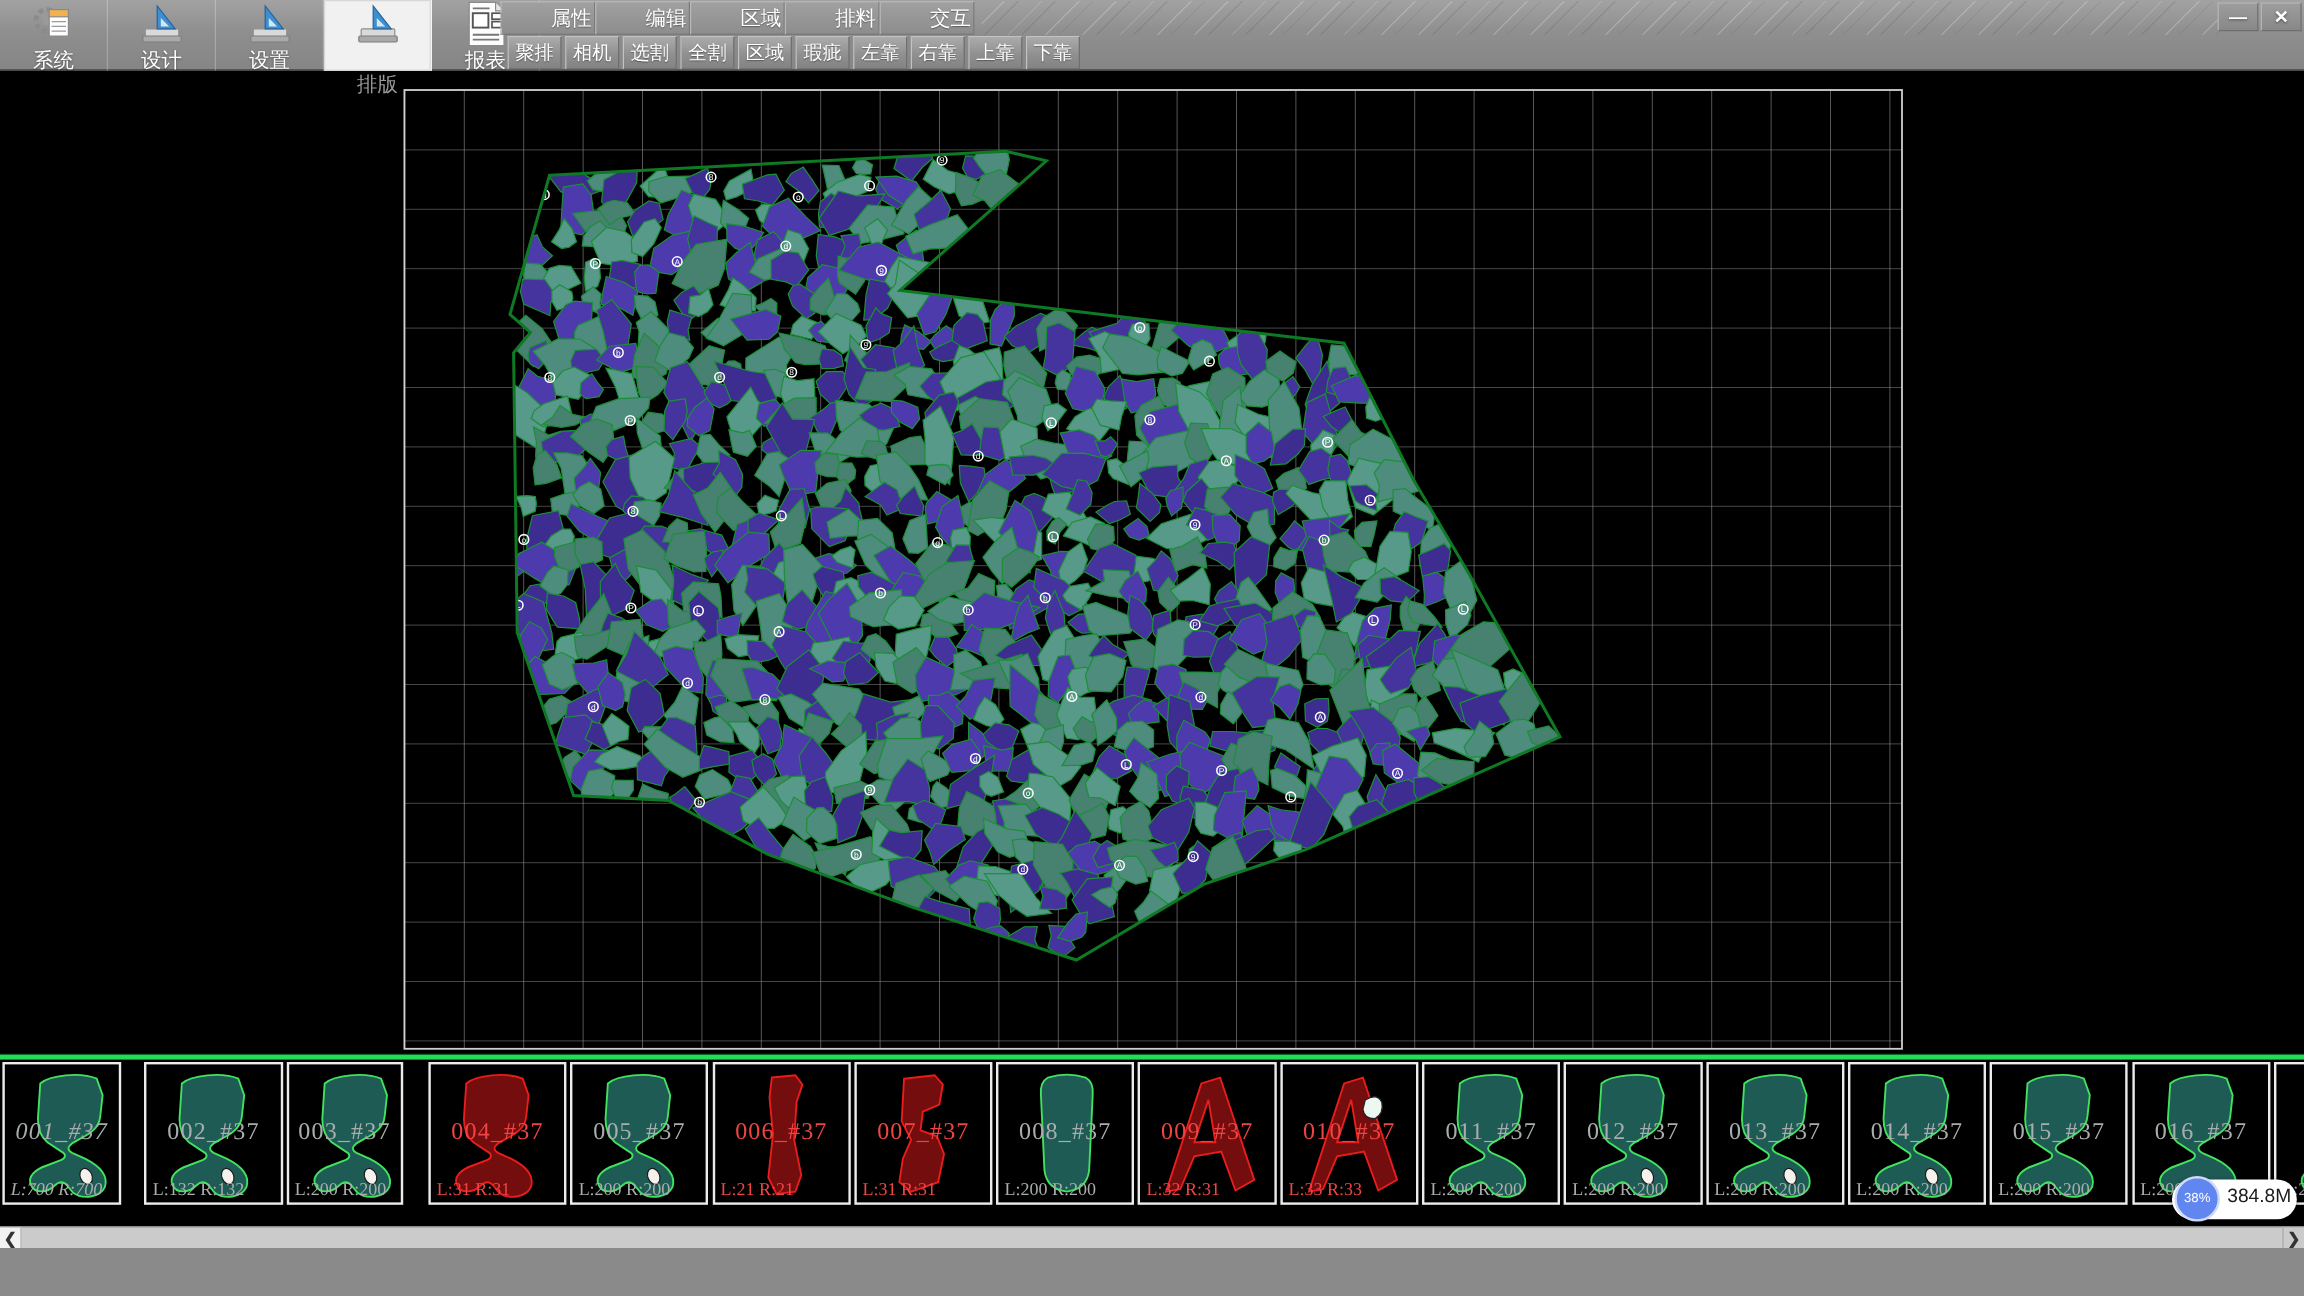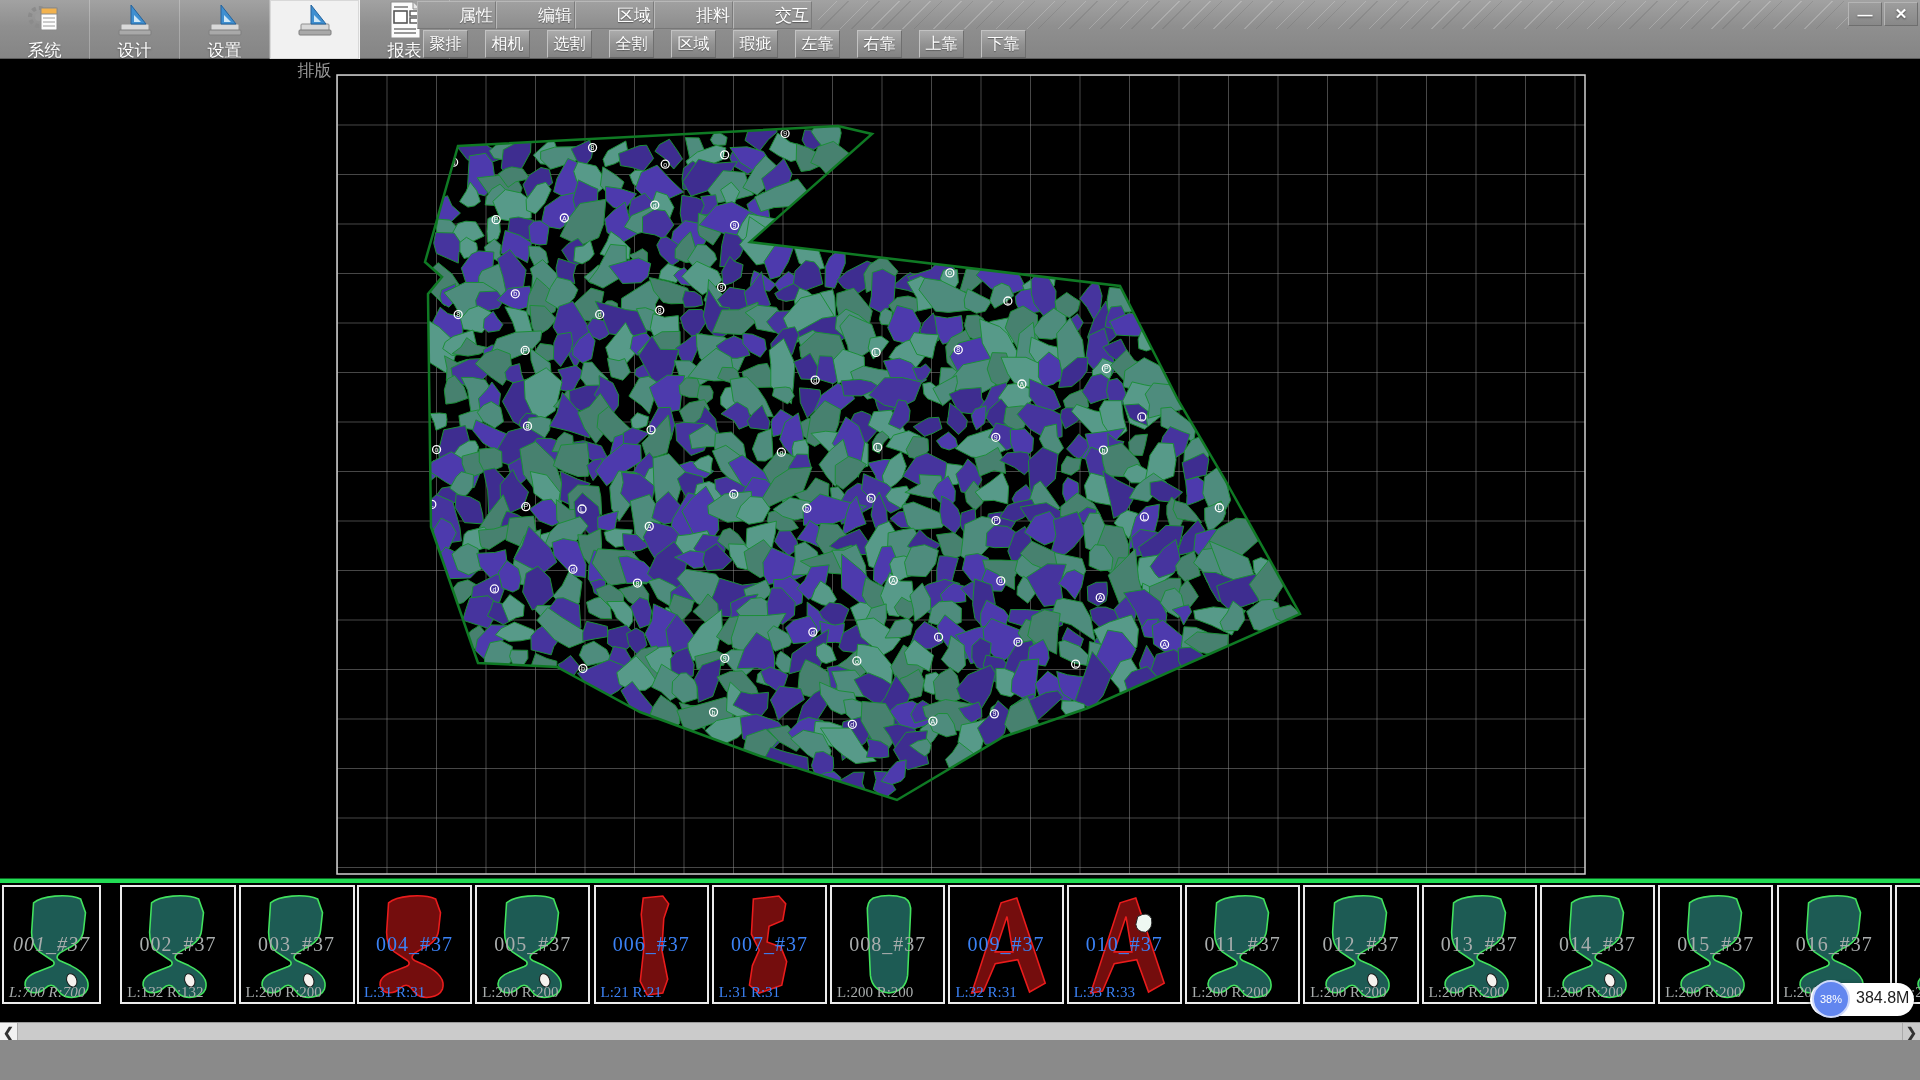--- a/index.html
+++ b/index.html
@@ -20,21 +20,21 @@
   .app-btn .lbl { font-size:17px; color:#fff; text-shadow:0 1px 2px rgba(0,0,0,.45); margin-top:1px; }
   .app-btn.active { background:#f1f1f1; box-shadow:inset 0 0 0 1px #d8d8d8;gap:20px; }
   .app-btn.active .lbl { color:#9a9a9a; text-shadow:none; }
   .app-icon { width:40px; height:36px; display:flex; align-items:center; justify-content:center; }
 
   .menu-row { position:absolute; left:417px; top:1px; height:28px; display:flex; }
   .menu-btn { width:79px; height:28px; display:flex; align-items:center; justify-content:center;
               color:#fff; font-size:17px; text-shadow:0 1px 1px rgba(0,0,0,.4);
               background:linear-gradient(180deg,#a0a0a0,#8d8d8d);
               border:1px solid #b8b8b8; border-right-color:#7b7b7b; border-bottom-color:#777;padding-left:39px; }
-  .tool-row { position:absolute; left:423px; top:30px; height:28px; display:flex; gap:17px; }
+  .tool-row { position:absolute; left:423px; top:30px; height:28px; display:flex; gap:3px; }
   .tool-btn { width:45px; height:28px; display:flex; align-items:center; justify-content:center;
               color:#fff; font-size:16px; text-shadow:0 1px 1px rgba(0,0,0,.4);
               background:linear-gradient(180deg,#ababab 0%,#909090 55%,#838383 100%);
               border:1px solid #c2c2c2; border-right-color:#6f6f6f; border-bottom-color:#676767; }
   .win-ctrls { position:absolute; right:2px; top:2px; display:flex; gap:2px; }
   .win-btn { width:34px; height:24px; display:flex; align-items:center; justify-content:center;
              color:#fff; font-size:15px; font-weight:bold; text-shadow:0 1px 2px rgba(0,0,0,.5);
              background:linear-gradient(180deg,#9d9d9d,#888); border:1px solid #b5b5b5;
              border-right-color:#6e6e6e; border-bottom-color:#6e6e6e; }
 
@@ -44,21 +44,21 @@
 
   
   .strip { position:absolute; left:0; top:878px; width:1920px; height:144px; background:#000; overflow:hidden; }
   .strip-topline { position:absolute; left:0; top:0; width:100%; height:5px;
                    background:linear-gradient(180deg,#0b6b23 0 1px,#22dd55 1px 5px); }
   .cell { position:absolute; top:7px; height:119px; border:2px solid #ececec; background:#000; overflow:hidden; }
   .cell svg { position:absolute; left:8px; top:2px; }
   .cell-name { position:absolute; left:0; top:50%; transform:translateY(-54%); width:100%;
                text-align:center; font-family:"Liberation Serif", serif; font-size:20px; letter-spacing:1px; }
   .cell-lr { position:absolute; left:5px; bottom:1px; font-family:"Liberation Serif", serif; font-size:15px; }
-  .txt-gray { color:#a9adad; } .txt-green { color:#3b82f6; }
+  .txt-gray { color:#a9adad; } .txt-green { color:#ef4444; }
 
   
   .hscroll { position:absolute; left:0; top:1022px; width:1920px; height:18px; background:#cbcbcb;
              border-top:1px solid #9a9a9a; }
   .scroll-btn { position:absolute; top:0; width:18px; height:18px; background:#f2f2f2;
                 color:#333; font-size:13px; font-weight:bold; display:flex; align-items:center;
                 justify-content:center; }
   .scroll-btn.left { left:0; border-right:1px solid #aaa; }
   .scroll-btn.right { right:0; border-left:1px solid #aaa; background:#cbcbcb; }
   .statusbar { position:absolute; left:0; top:1040px; width:1920px; height:40px; background:#8a8a8a; }
@@ -993,21 +993,21 @@
         <div class="cell-lr txt-gray">L:700 R:700</div>
       </div>
       <div class="cell" style="left: 120.3px; width: 115.3px;">
         <svg width="98" height="112" viewBox="0 0 100 110">
           <path d="M22,12 C30,5 56,2 70,8 L75,22 L73,40 C72,50 64,55 56,59 L49,63 C45,66 45,69 49,71 L60,76 C72,82 80,90 77,100 C73,109 58,111 50,105 L45,99 C42,95 38,95 34,99 C28,105 17,106 14,98 C11,91 18,85 27,82 L40,77 C44,75 44,72 40,70 L28,62 C22,57 20,50 20,42 Z" fill="#1d5b54" stroke="#42e25e" stroke-width="1.6" fill-rule="evenodd"></path>
           <ellipse cx="61" cy="91" rx="5" ry="7" transform="rotate(-22 61 91)" fill="#f5f2ee" stroke="#1a1a1a"></ellipse>
         </svg>
         <div class="cell-name txt-gray">002_#37</div>
         <div class="cell-lr txt-gray">L:132 R:132</div>
       </div>
-      <div class="cell" style="left: 238.6px; width: 116px;">
+      <div class="cell" style="left: 238.6px; width: 97px;">
         <svg width="98" height="112" viewBox="0 0 100 110">
           <path d="M22,12 C30,5 56,2 70,8 L75,22 L73,40 C72,50 64,55 56,59 L49,63 C45,66 45,69 49,71 L60,76 C72,82 80,90 77,100 C73,109 58,111 50,105 L45,99 C42,95 38,95 34,99 C28,105 17,106 14,98 C11,91 18,85 27,82 L40,77 C44,75 44,72 40,70 L28,62 C22,57 20,50 20,42 Z" fill="#1d5b54" stroke="#42e25e" stroke-width="1.6" fill-rule="evenodd"></path>
           <ellipse cx="61" cy="91" rx="5" ry="7" transform="rotate(-22 61 91)" fill="#f5f2ee" stroke="#1a1a1a"></ellipse>
         </svg>
         <div class="cell-name txt-gray">003_#37</div>
         <div class="cell-lr txt-gray">L:200 R:200</div>
       </div>
       <div class="cell" style="left: 356.9px; width: 115.3px;">
         <svg width="98" height="112" viewBox="0 0 100 110">
           <path d="M22,12 C30,5 56,2 70,8 L75,22 L73,40 C72,50 64,55 56,59 L49,63 C45,66 45,69 49,71 L60,76 C72,82 80,90 77,100 C73,109 58,111 50,105 L45,99 C42,95 38,95 34,99 C28,105 17,106 14,98 C11,91 18,85 27,82 L40,77 C44,75 44,72 40,70 L28,62 C22,57 20,50 20,42 Z" fill="#740d0d" stroke="#ea1c1c" stroke-width="1.6" fill-rule="evenodd"></path>

